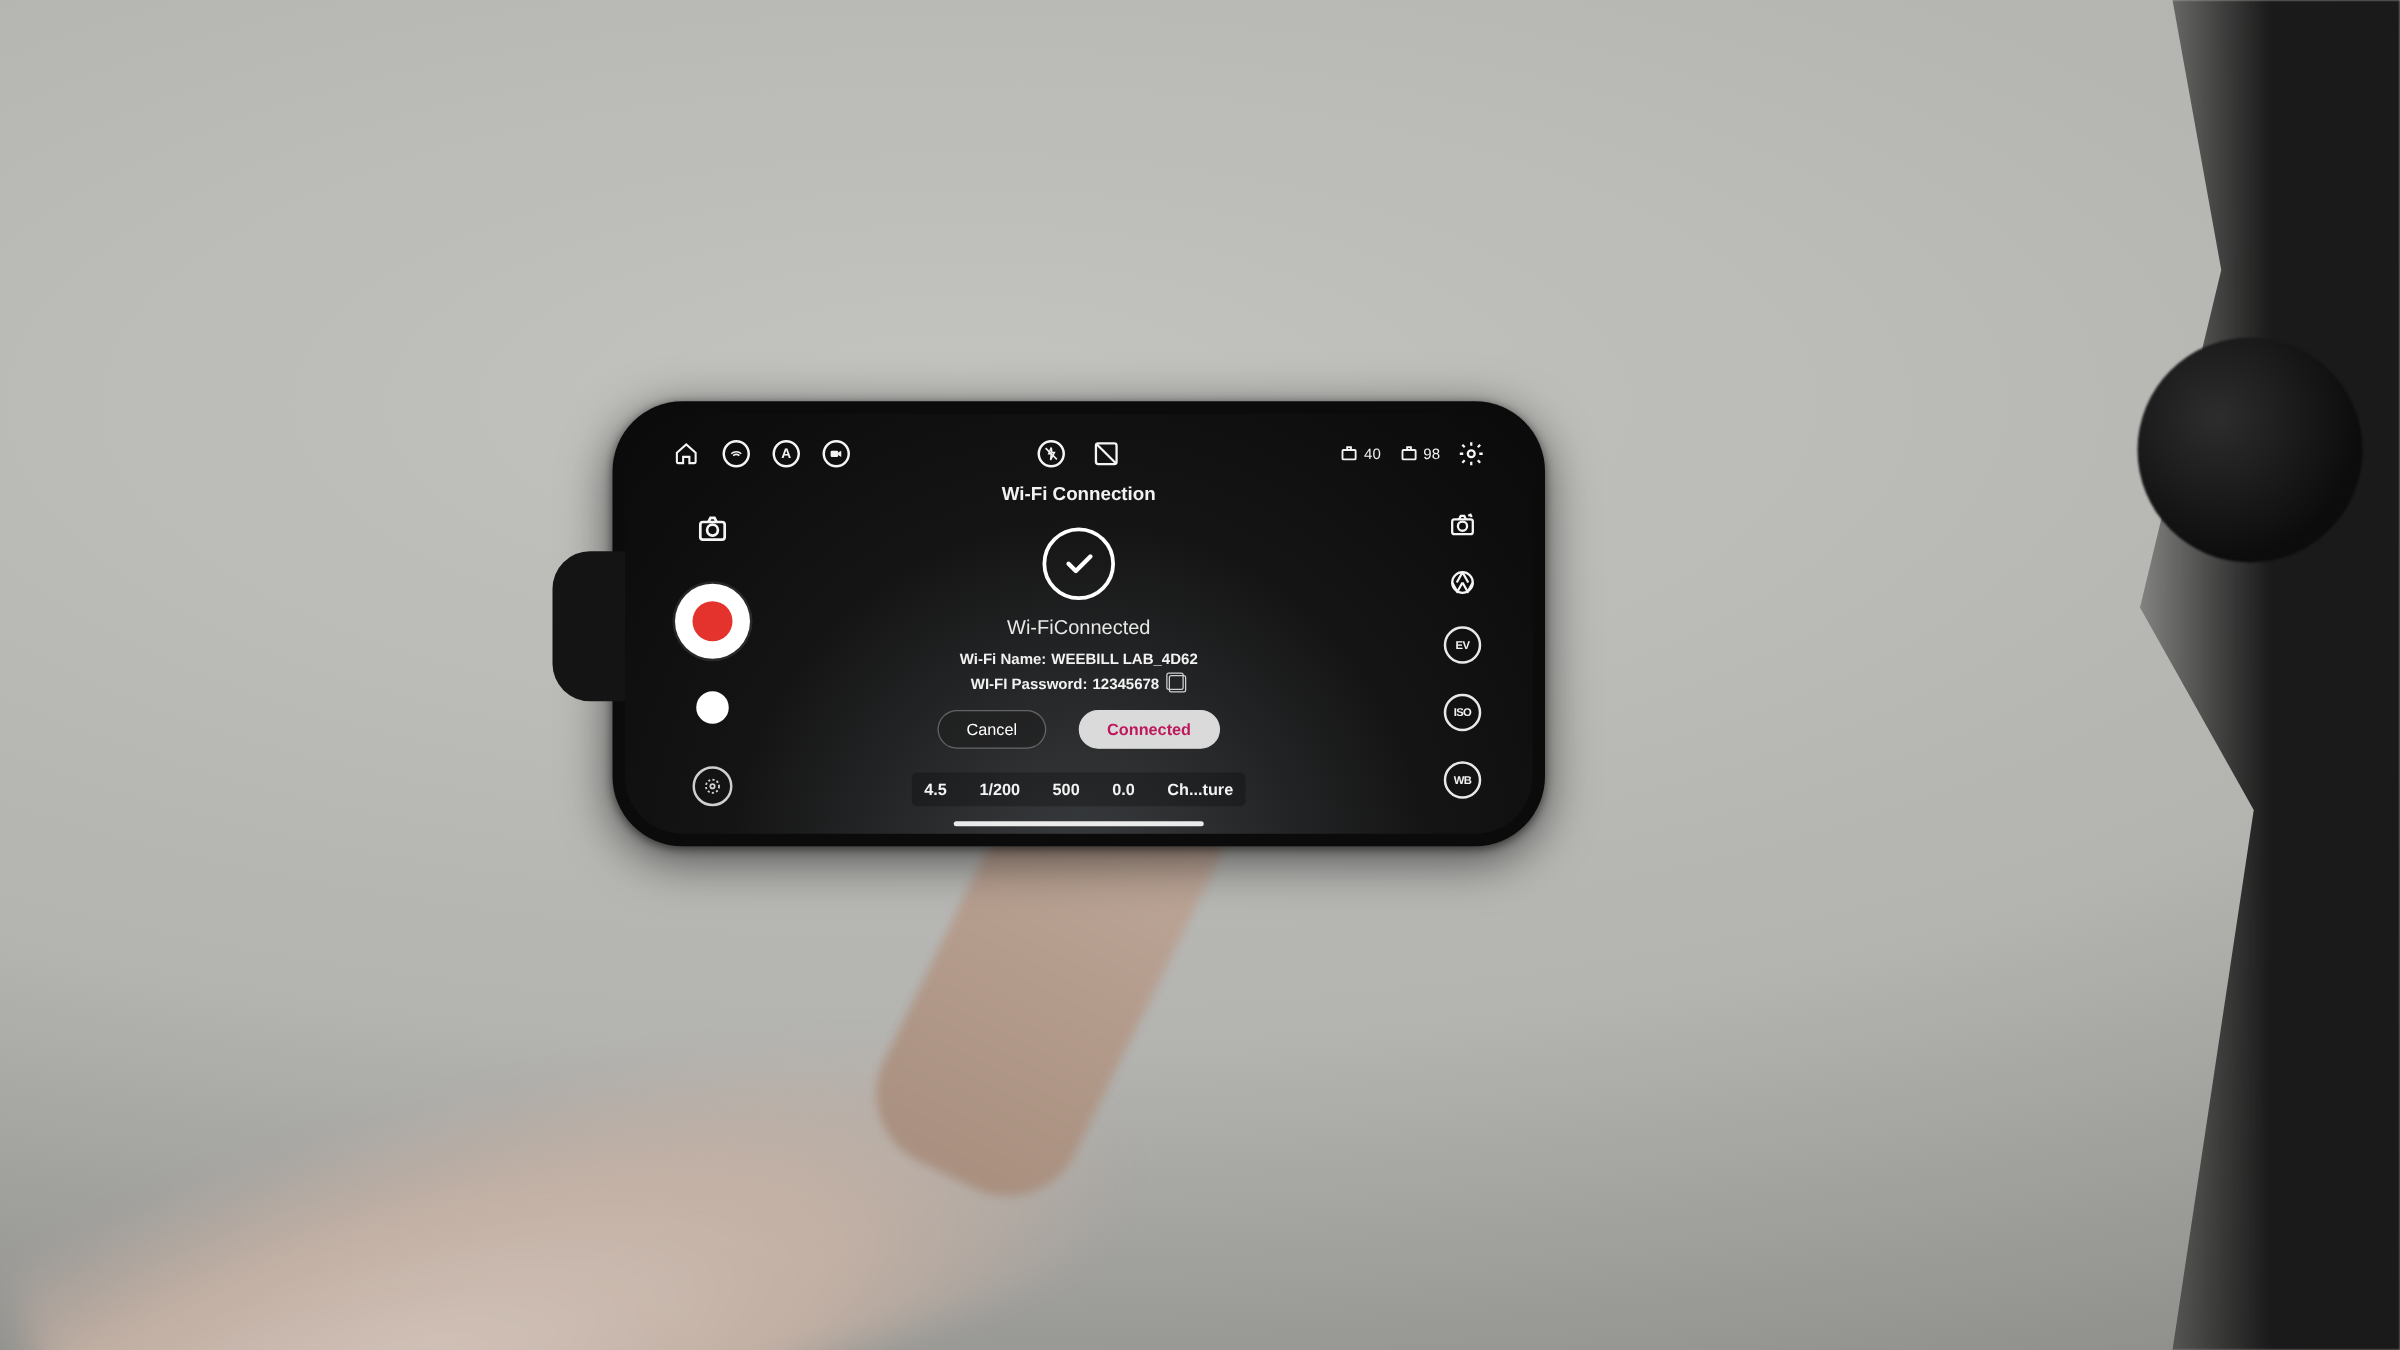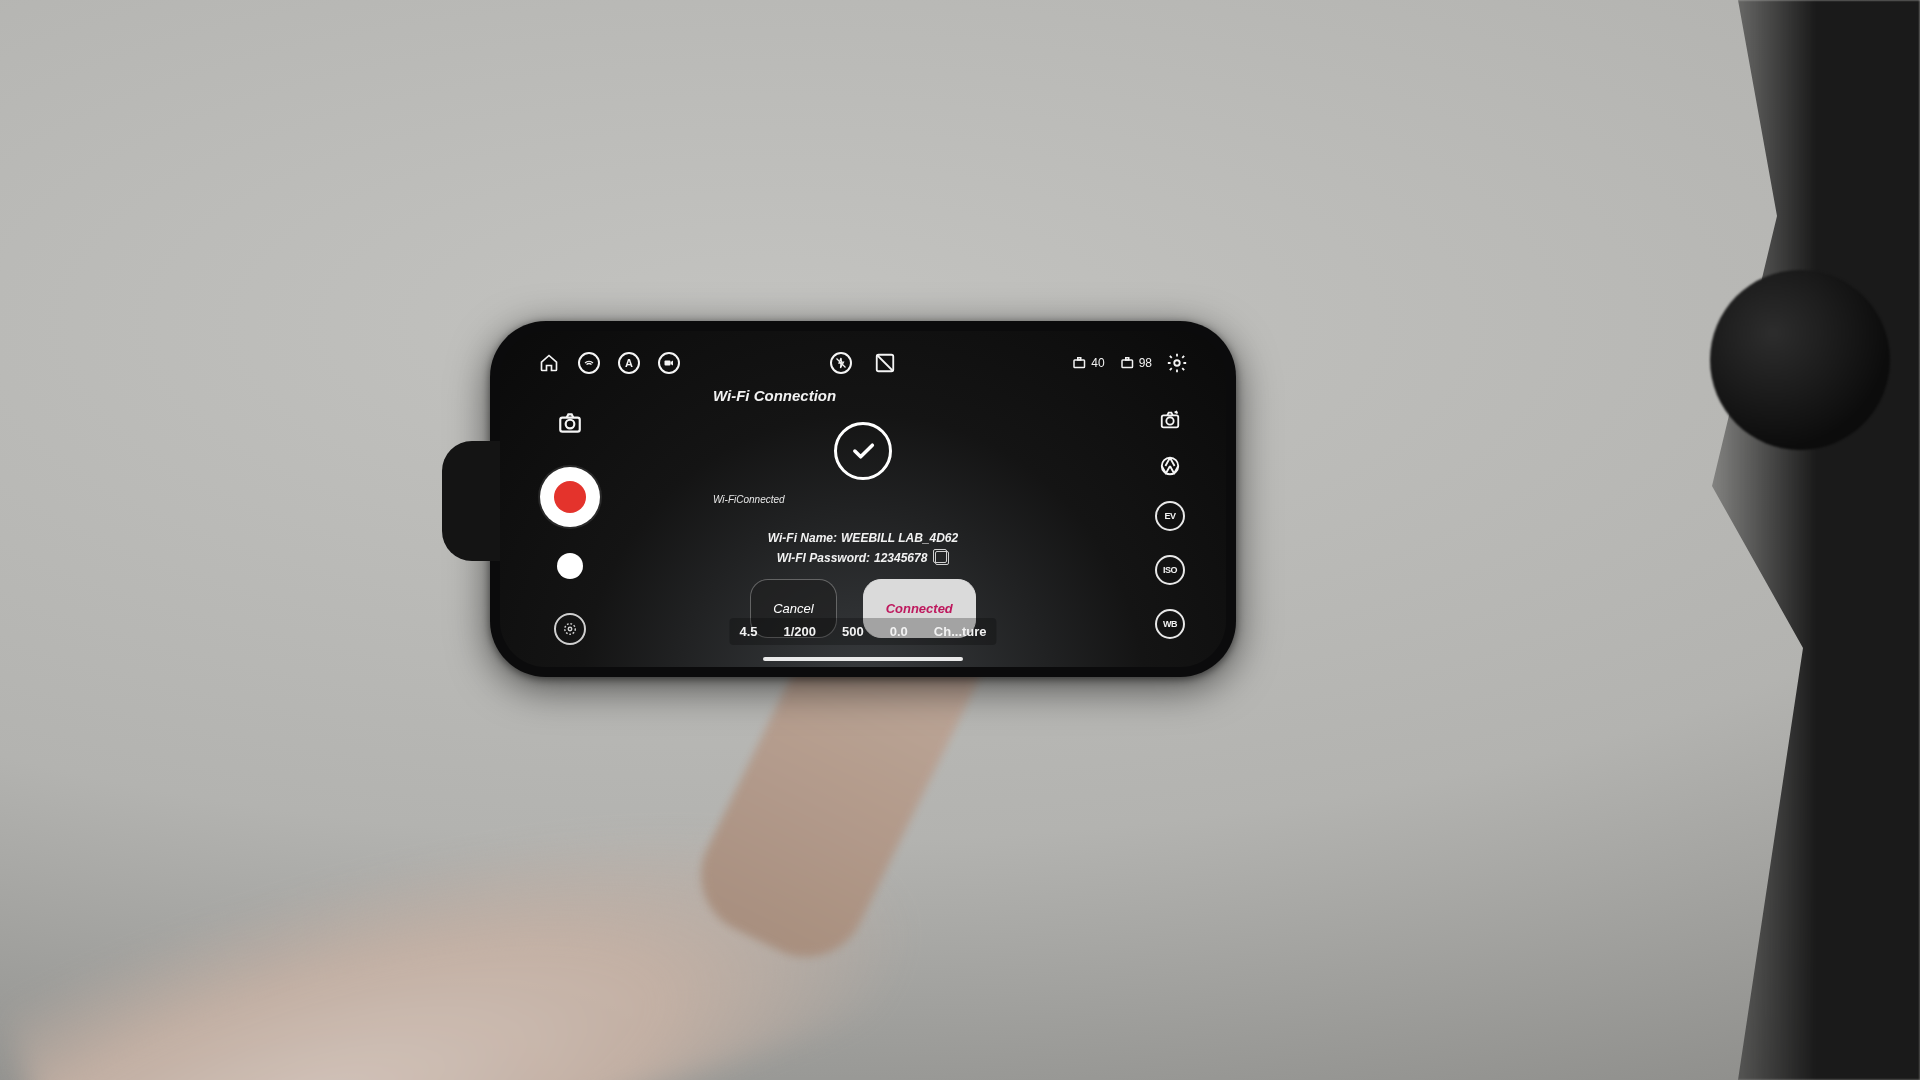--- a/index.html
+++ b/index.html
@@ -113,36 +113,35 @@
     width:26px; height:26px; border:2px solid #e8e8e8; border-radius:50%;
     display:flex; align-items:center; justify-content:center; font-size:9px; font-weight:700;
     letter-spacing:-0.5px;
   }
 
   
   .modal {
     position:absolute;
     left:50%; top:56px; transform:translateX(-50%);
     width: 300px;
-    text-align:left;
-    font-style:italic;
+    text-align:center;
   }
   .modal-title { font-size:15px; font-weight:600; margin-bottom:18px; }
   .check {
     width:52px; height:52px; border:3px solid #fff; border-radius:50%;
     display:flex; align-items:center; justify-content:center; margin:0 auto 14px;
   }
-  .status-line { font-size:10px; opacity:.95; margin-bottom:26px; }
+  .status-line { font-size:16px; opacity:.95; margin-bottom:8px; }
   .info-line { font-size:12px; font-weight:600; margin-bottom:6px; display:flex; justify-content:center; gap:4px; align-items:center; }
   .copy-ico { width:12px; height:12px; border:1px solid #d0d0d0; border-radius:2px; position:relative; display:inline-block; margin-left:4px; }
   .copy-ico::after{ content:""; position:absolute; width:12px; height:12px; border:1px solid #d0d0d0; border-radius:2px; left:-3px; top:-3px; }
 
   .btn-row { display:flex; gap:26px; justify-content:center; margin-top:14px; }
   .btn {
-    padding:21px 22px; border-radius:18px;
+    padding:7px 22px; border-radius:18px;
     font-size:13px; font-weight:500;
     border:1px solid rgba(255,255,255,0.3);
     background:rgba(30,30,30,0.6);
     color:#fff;
   }
   .btn.active {
     background:#dadada; color:#be185d; border-color:#dadada;
     font-weight:600;
   }
 

